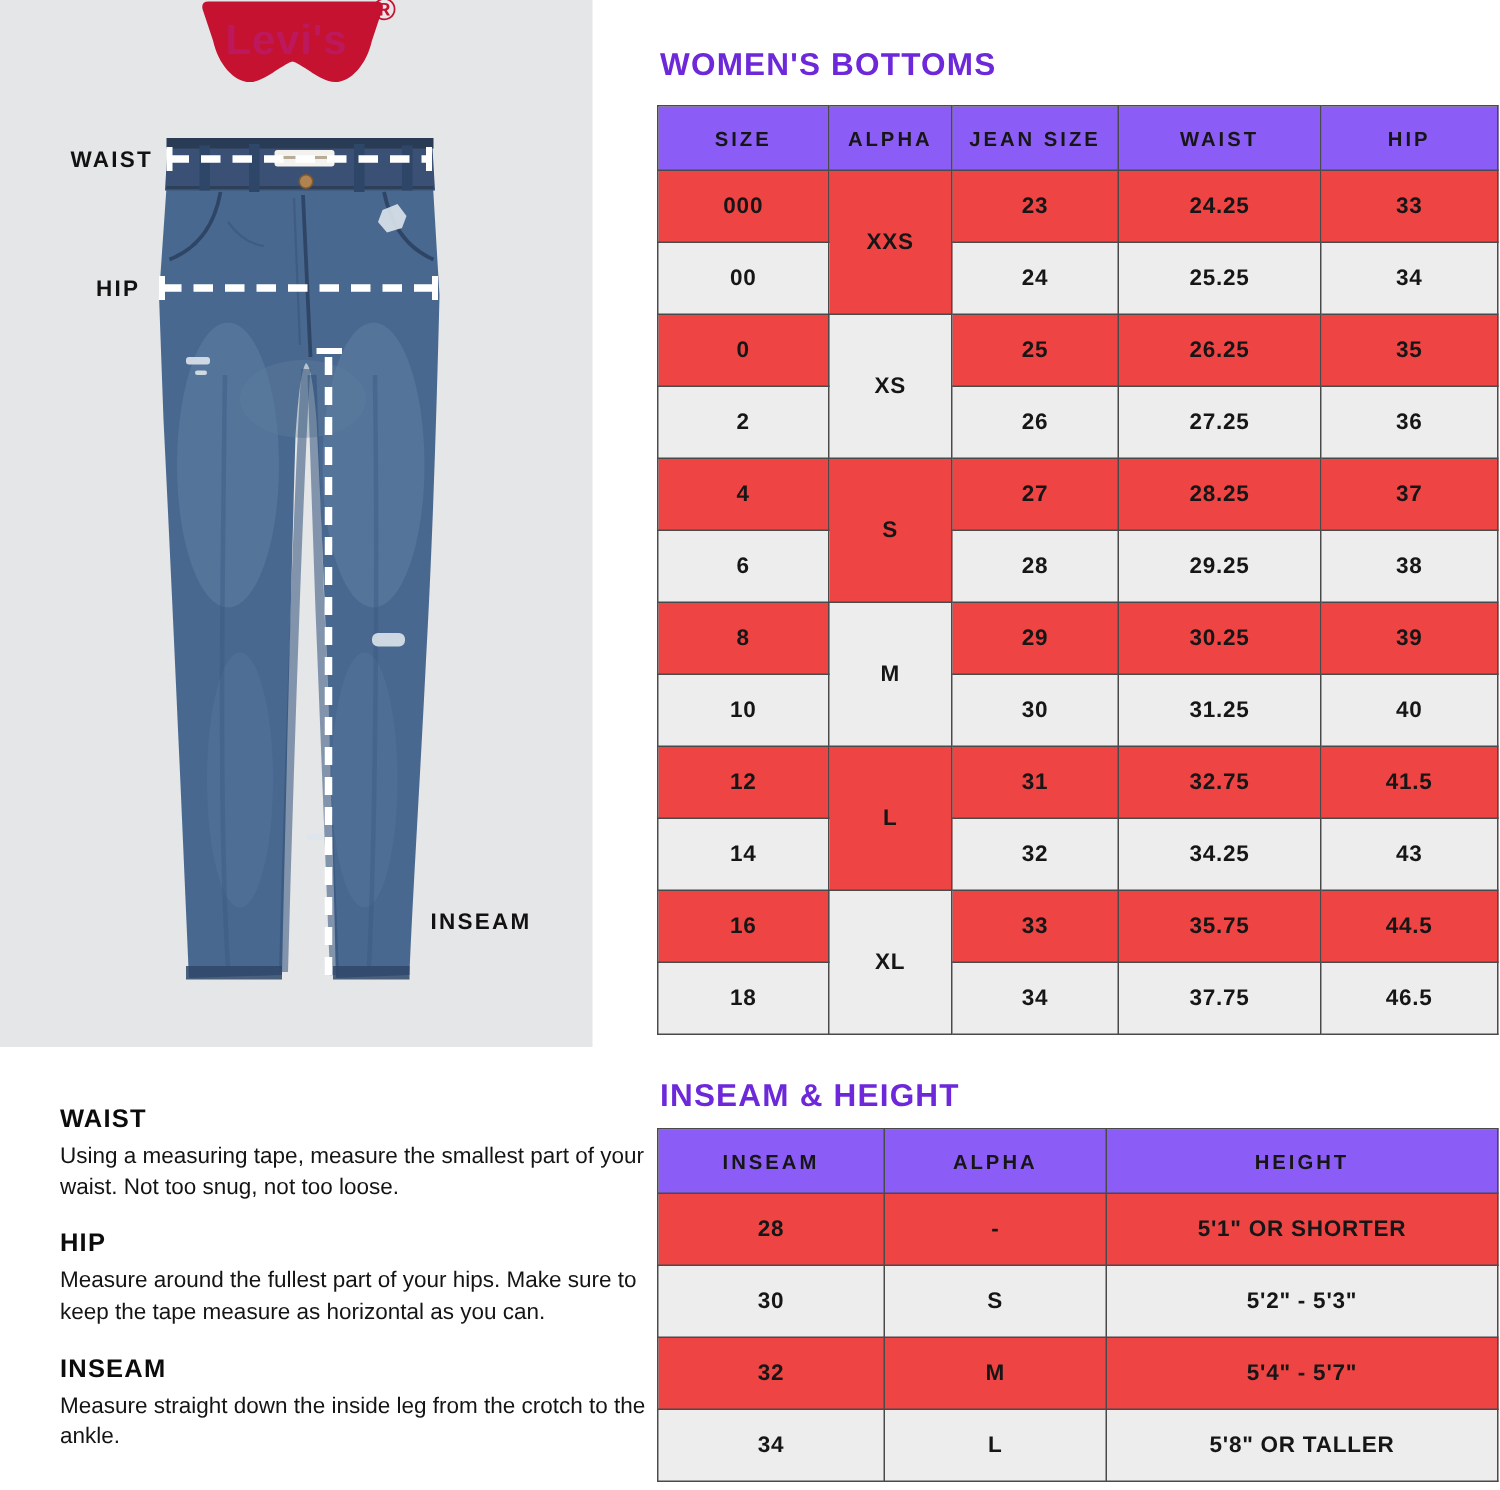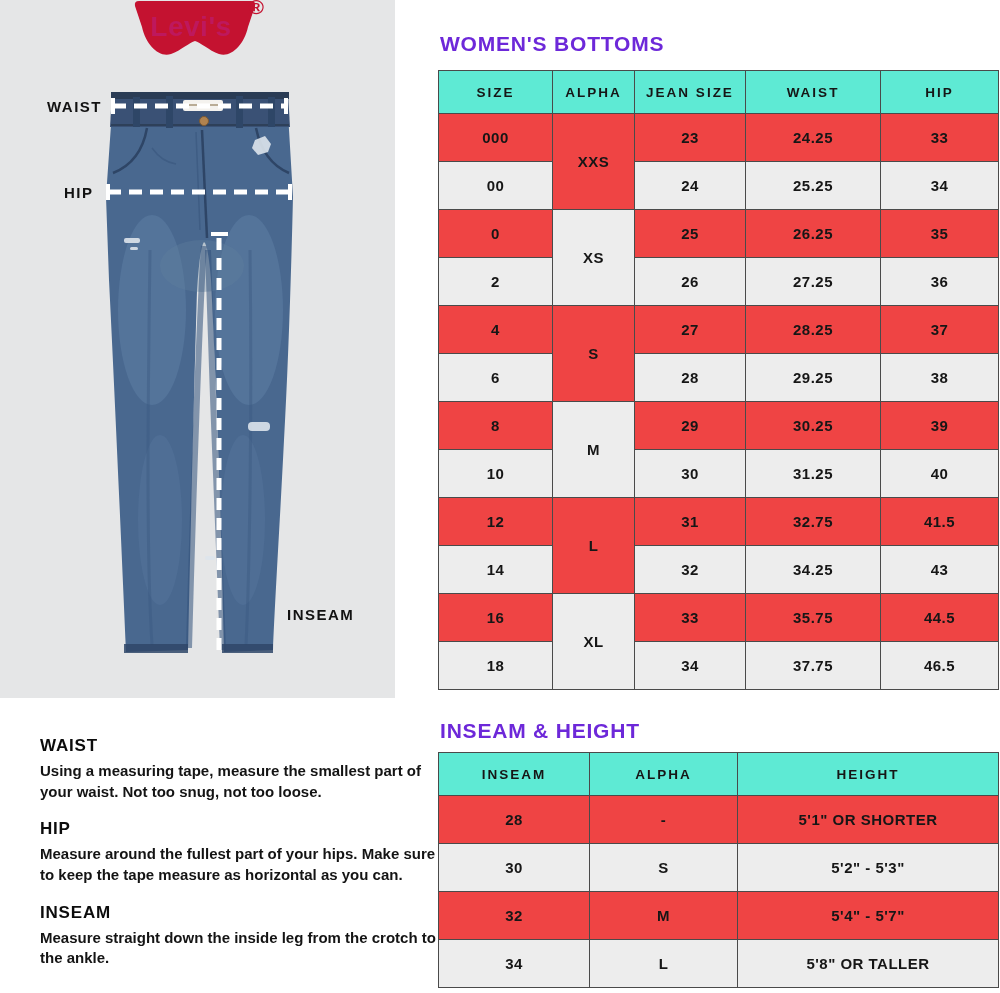--- a/index.html
+++ b/index.html
@@ -24,28 +24,28 @@
   
   .section-title{position:absolute;font-size:21px;font-weight:900;letter-spacing:0.8px;color:#6d28d9;}
   #wb-title{left:440px;top:32px;}
   #ih-title{left:440px;top:719px;}
   
   table{border-collapse:collapse;table-layout:fixed;position:absolute;background:#fff;}
   #wb-table{left:438px;top:70px;width:560px;}
   #ih-table{left:438px;top:752px;width:560px;}
   th,td{border:1.5px solid #4a4a4a;text-align:center;vertical-align:middle;
     color:#161616;padding:0;}
-  th{height:42px;background:#5eead4;font-size:13.5px;font-weight:800;letter-spacing:2px;}
+  th{height:42px;background:#8b5cf6;font-size:13.5px;font-weight:800;letter-spacing:2px;}
   td{height:47px;font-size:15px;font-weight:700;letter-spacing:0.5px;}
   td.w{background:#ef4444;}
   td.g{background:#ededed;}
   
   .guide{position:absolute;left:40px;top:736px;width:400px;}
   .guide h3{margin:0 0 5px 0;font-size:17px;font-weight:900;letter-spacing:0.8px;color:#0c0c0c;}
-  .guide p{margin:0 0 17px 0;font-size:15px;font-weight:700;line-height:1.38;color:#141414;}
+  .guide p{margin:0 0 17px 0;font-size:15px;font-weight:400;line-height:1.38;color:#141414;}
 </style>
 </head>
 <body>
 
 <div class="panel">
 
   <svg class="jeans-svg" width="395" height="698" viewBox="0 0 395 698">
 
     <path d="M113,96 Q200,90 287,96 L293,197
          C291,280 288,370 284,440 C280,520 275,600 273,650

